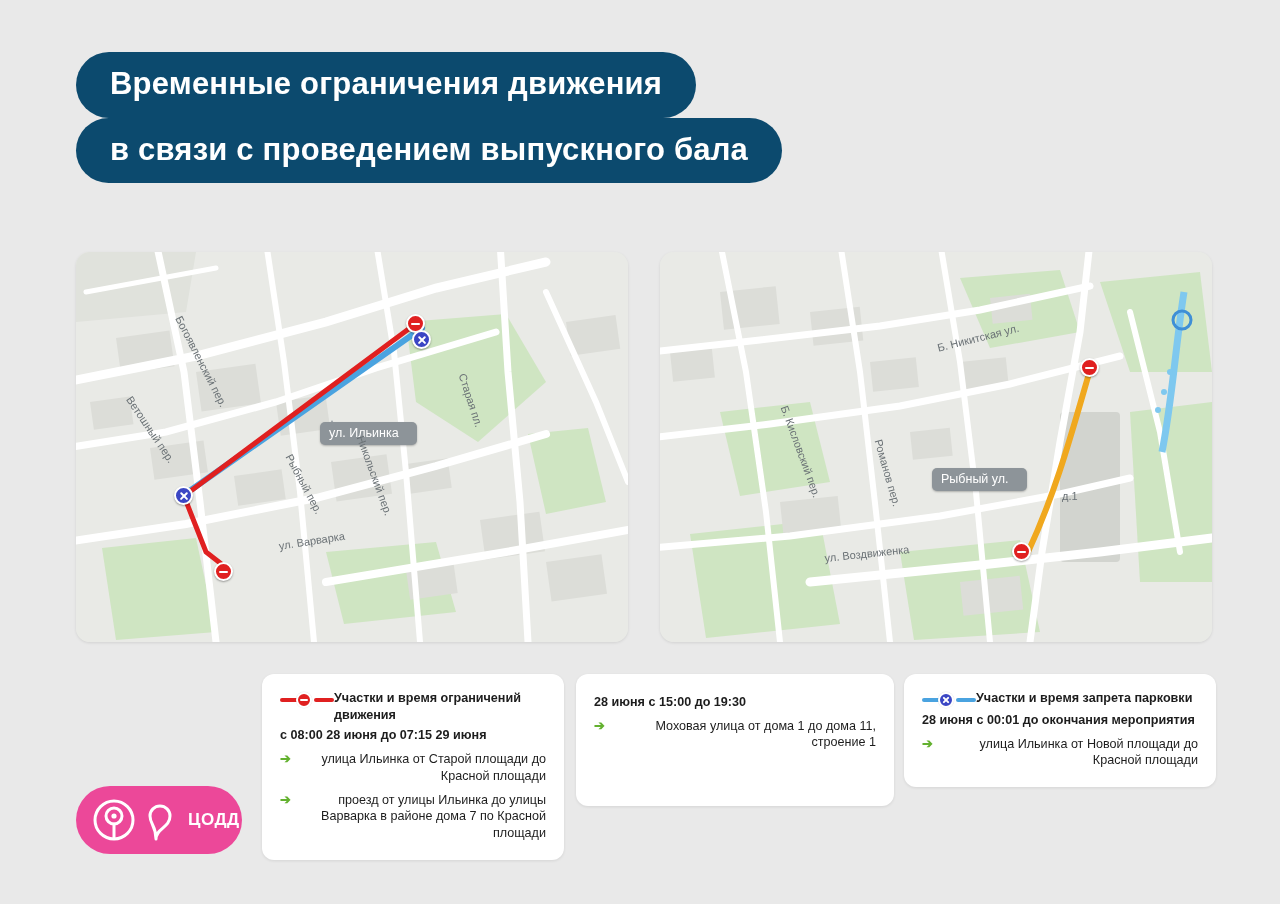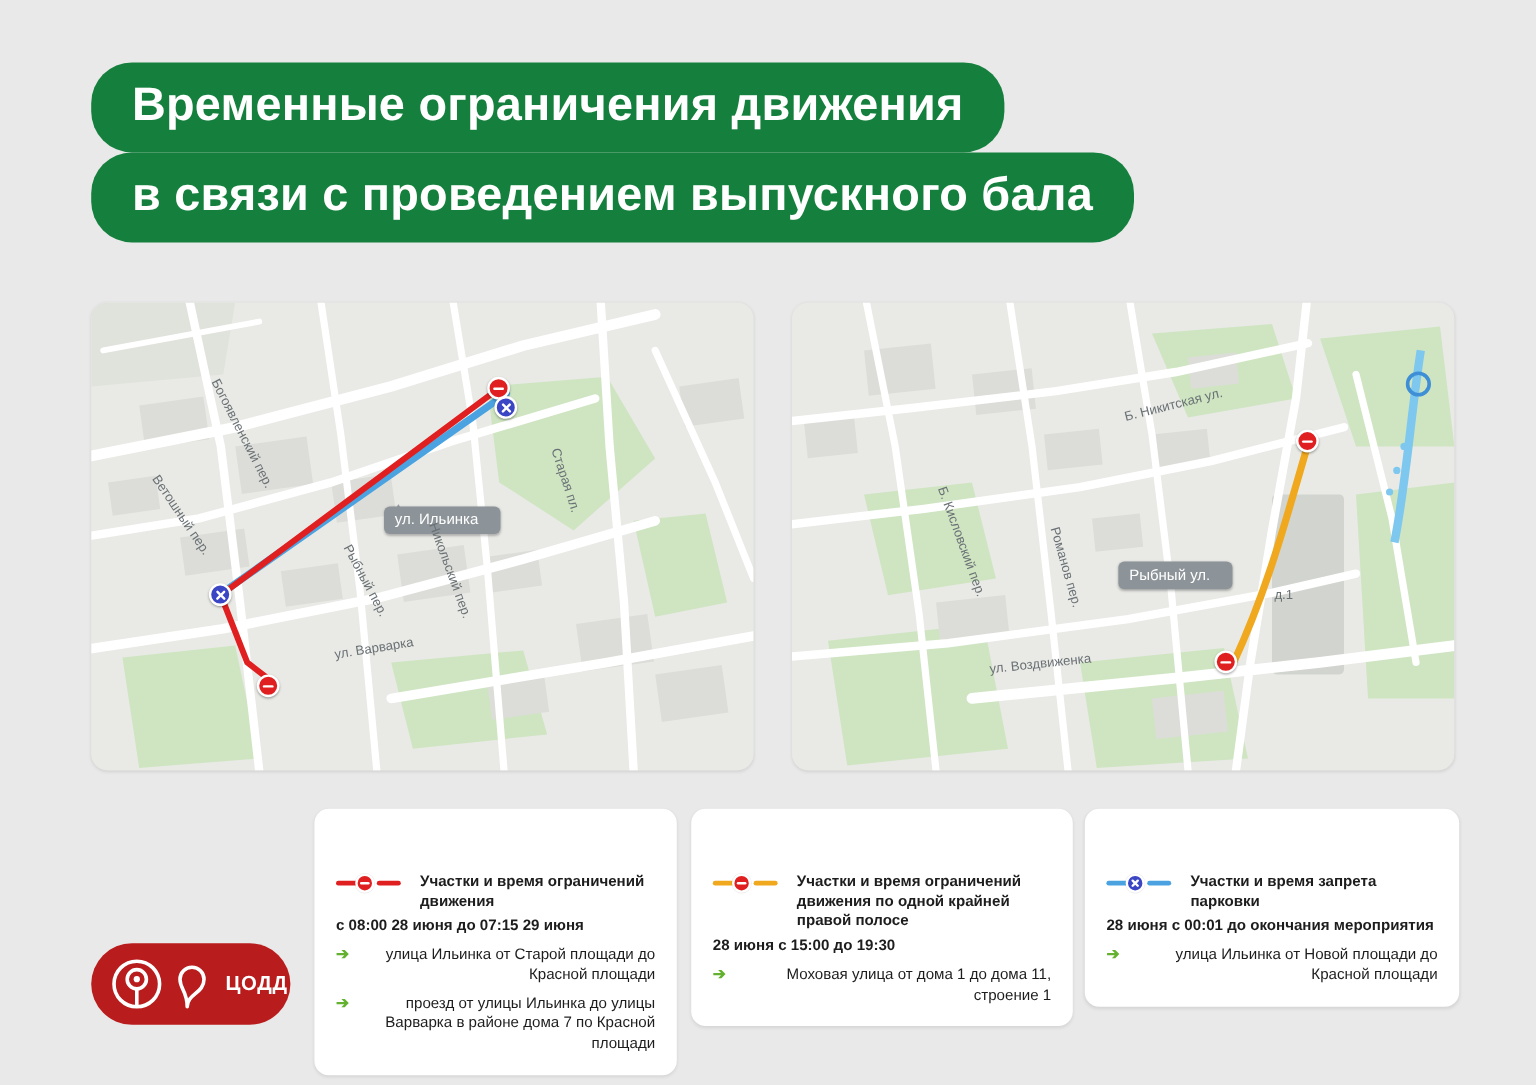--- a/index.html
+++ b/index.html
@@ -17,24 +17,24 @@
     overflow: hidden;
   }
 
   
   .title-wrap {
     position: absolute;
     left: 76px;
     top: 52px;
   }
   .title-bar {
-    background: #15803d;
+    background: #0c4a6e;
     border-radius: 34px;
     color: #fff;
-    font-size: 39px;
+    font-size: 31px;
     font-weight: bold;
     letter-spacing: 0.2px;
     padding: 14px 34px 16px 34px;
     display: inline-block;
     white-space: nowrap;
     line-height: 1.15;
   }
 
   
   .map-card {
@@ -123,22 +123,21 @@
     font-size: 12.6px;
     line-height: 1.33;
   }
   .legend-1 { left: 262px; top: 674px; width: 302px; min-height: 176px; }
   .legend-2 { left: 576px; top: 674px; width: 318px; min-height: 132px; }
   .legend-3 { left: 904px; top: 674px; width: 312px; min-height: 112px; }
 
   .legend-head {
     display: flex;
     align-items: flex-start;
-    gap: 16px;
-    margin-top: 36px;
+    gap: 0;
   }
   .legend-icon {
     flex: 0 0 auto;
     position: relative;
     width: 54px;
     height: 16px;
     margin-top: 2px;
   }
   .legend-icon .line {
     position: absolute;
@@ -192,21 +191,21 @@
   }
   .legend-item .txt { flex: 1; text-align: right; }
 
   
   .logo {
     position: absolute;
     left: 76px;
     top: 786px;
     width: 166px;
     height: 68px;
-    background: #b91c1c;
+    background: #ec4899;
     border-radius: 34px;
     display: flex;
     align-items: center;
     gap: 8px;
     padding-left: 16px;
   }
   .logo-text {
     color: #fff;
     font-size: 17px;
     font-weight: bold;
@@ -353,30 +352,20 @@
     <span class="arrow">➔</span>
     <span class="txt">улица Ильинка от Старой площади до Красной площади</span>
   </div>
   <div class="legend-item">
     <span class="arrow">➔</span>
     <span class="txt">проезд от улицы Ильинка до улицы Варварка в районе дома 7 по Красной площади</span>
   </div>
 </div>
 
 <div class="legend legend-2">
-  <div class="legend-head">
-    <span class="legend-icon">
-      <span class="line" style="left:0; width:20px; background:#f0a81e;"></span>
-      <span class="sign red" style="left:16px;">
-          <span class="bar"></span>
-        </span>
-      <span class="line" style="left:34px; width:20px; background:#f0a81e;"></span>
-    </span>
-    <span class="legend-title">Участки и время ограничений движения по одной крайней правой полосе</span>
-  </div>
   <div class="legend-time">28 июня с 15:00 до 19:30</div>
   <div class="legend-item">
     <span class="arrow">➔</span>
     <span class="txt">Моховая улица от дома 1 до дома 11, строение 1</span>
   </div>
 </div>
 
 <div class="legend legend-3">
   <div class="legend-head">
     <span class="legend-icon">

